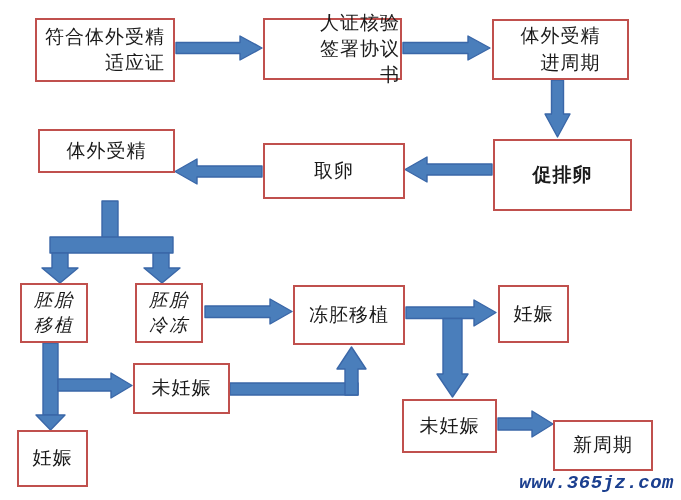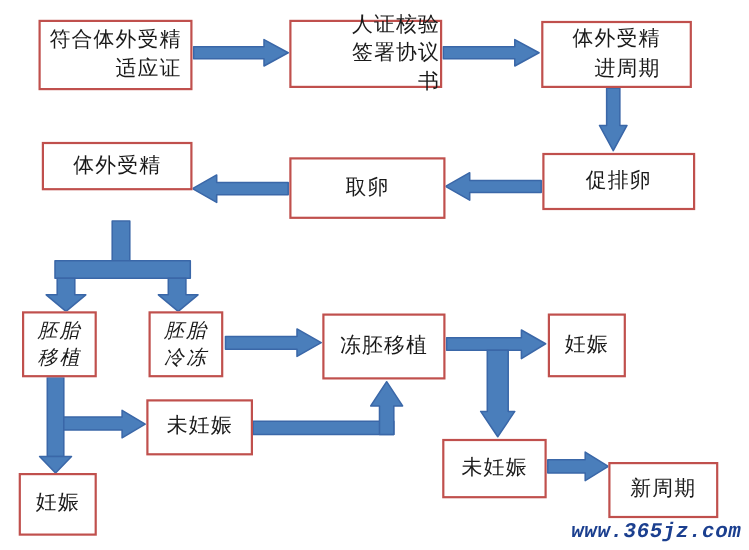--- a/index.html
+++ b/index.html
@@ -102,21 +102,21 @@
 
   <div class="node" style="left:35px; top:18px; width:140px; height:64px;">符合体外受精
 适应证</div>
 
   <div class="node" style="left:263px; top:18px; width:139px; height:62px;padding-left:48px;">人证核验
 签署协议书</div>
 
   <div class="node" style="left:492px; top:19px; width:137px; height:61px;">体外受精
 进周期</div>
 
-  <div class="node" style="left:493px; top:139px; width:139px; height:52px;">促排卵</div>
+  <div class="node" style="left:493px; top:139px; width:139px; height:72px;font-weight:bold;">促排卵</div>
 
   <div class="node" style="left:263px; top:143px; width:142px; height:56px;">取卵</div>
 
   <div class="node" style="left:38px; top:129px; width:137px; height:44px;">体外受精</div>
 
   <div class="node small" style="left:20px; top:283px; width:68px; height:60px;">胚胎
 移植</div>
 
   <div class="node small" style="left:135px; top:283px; width:68px; height:60px;">胚胎
 冷冻</div>

